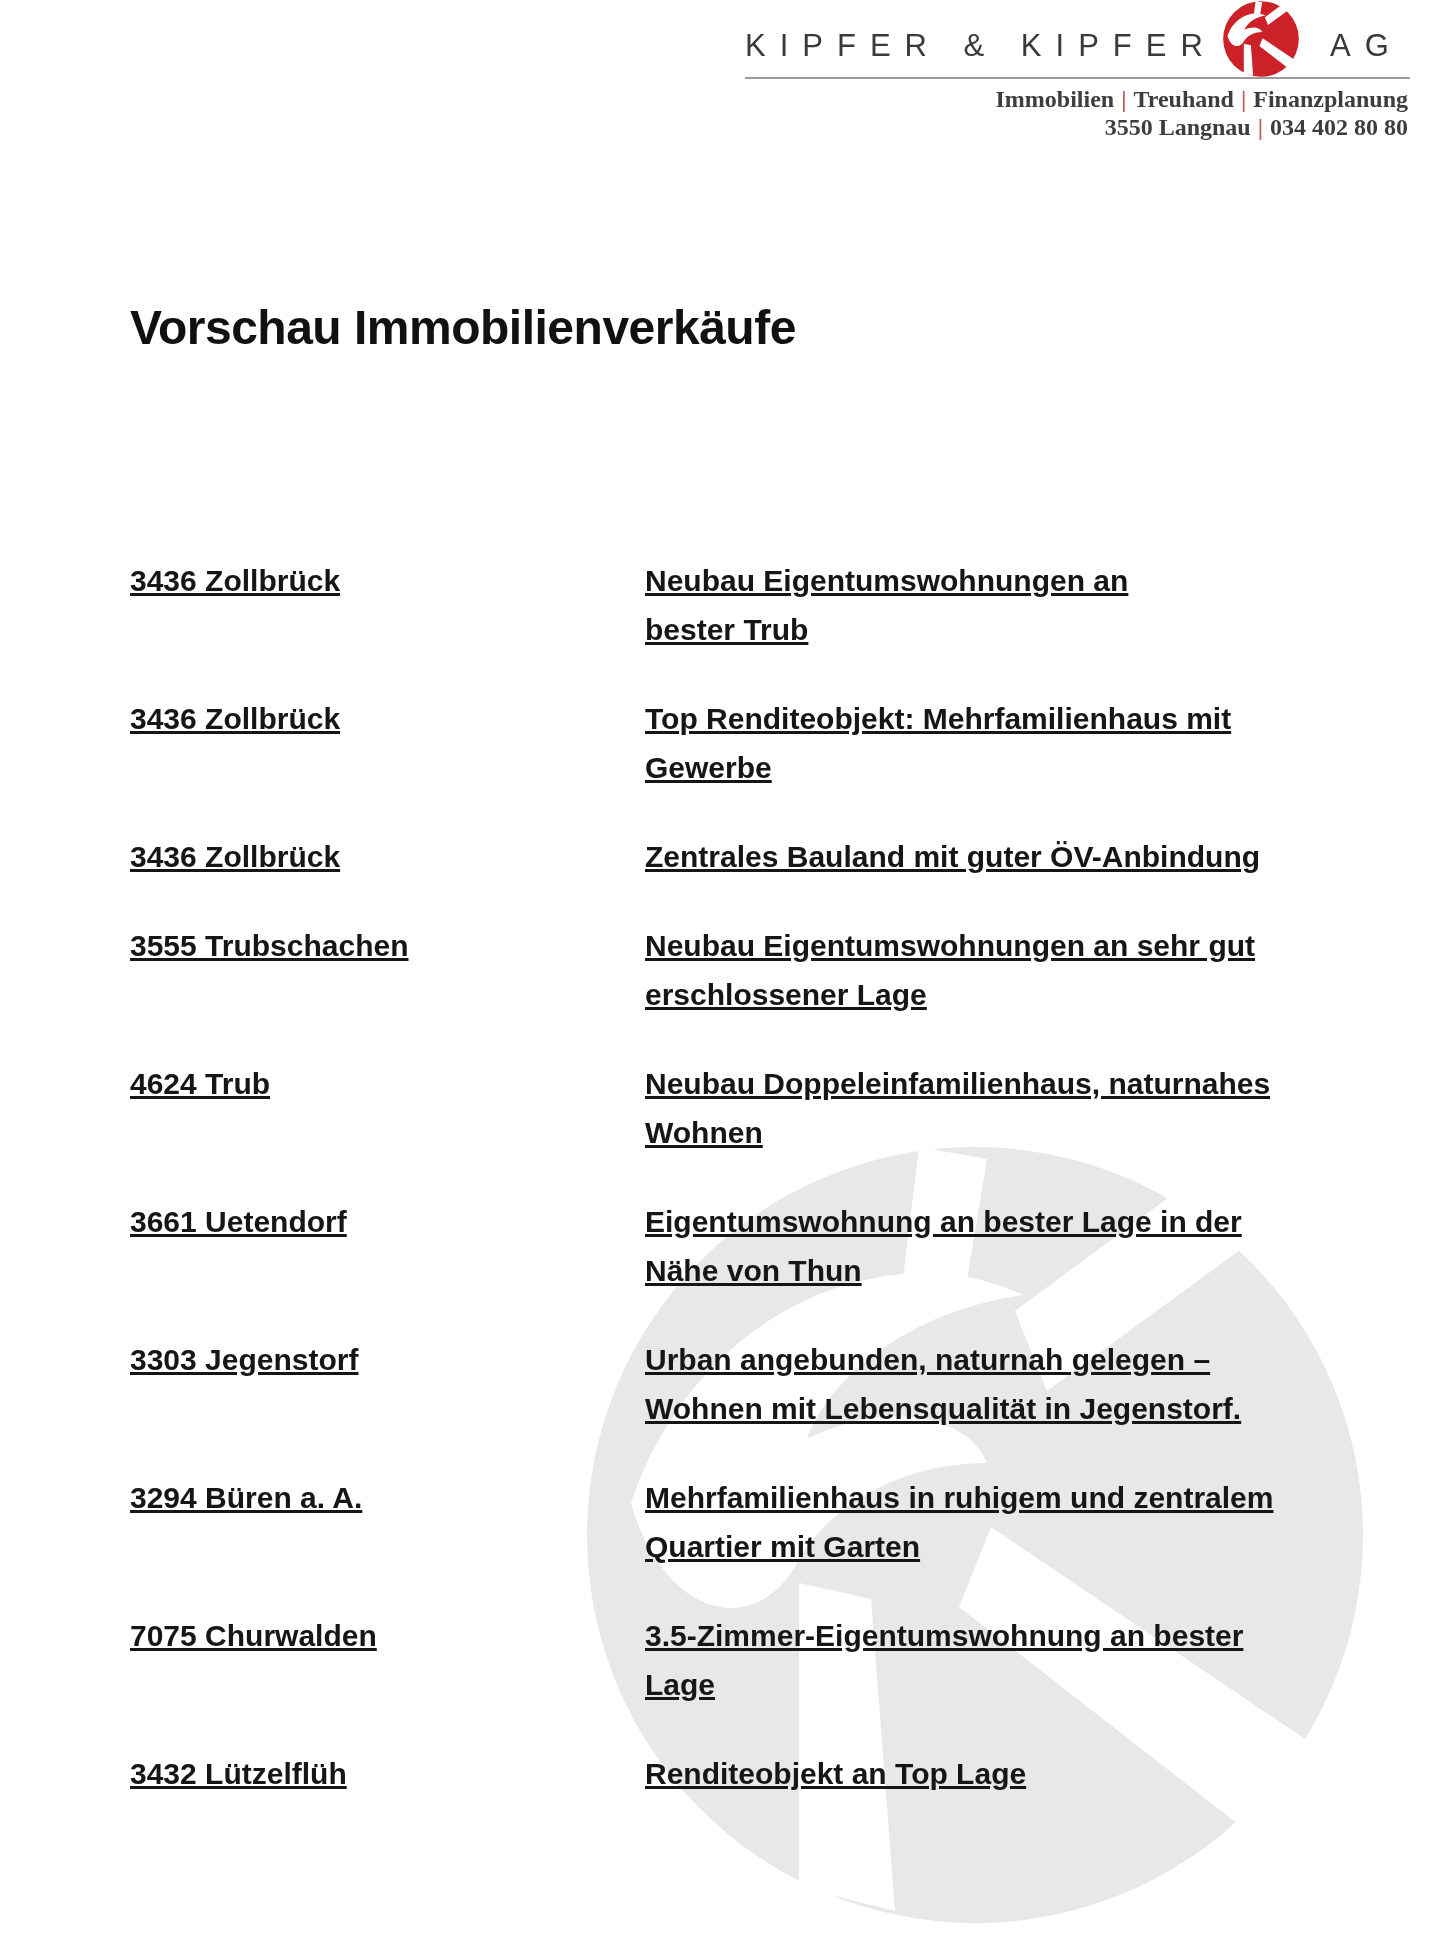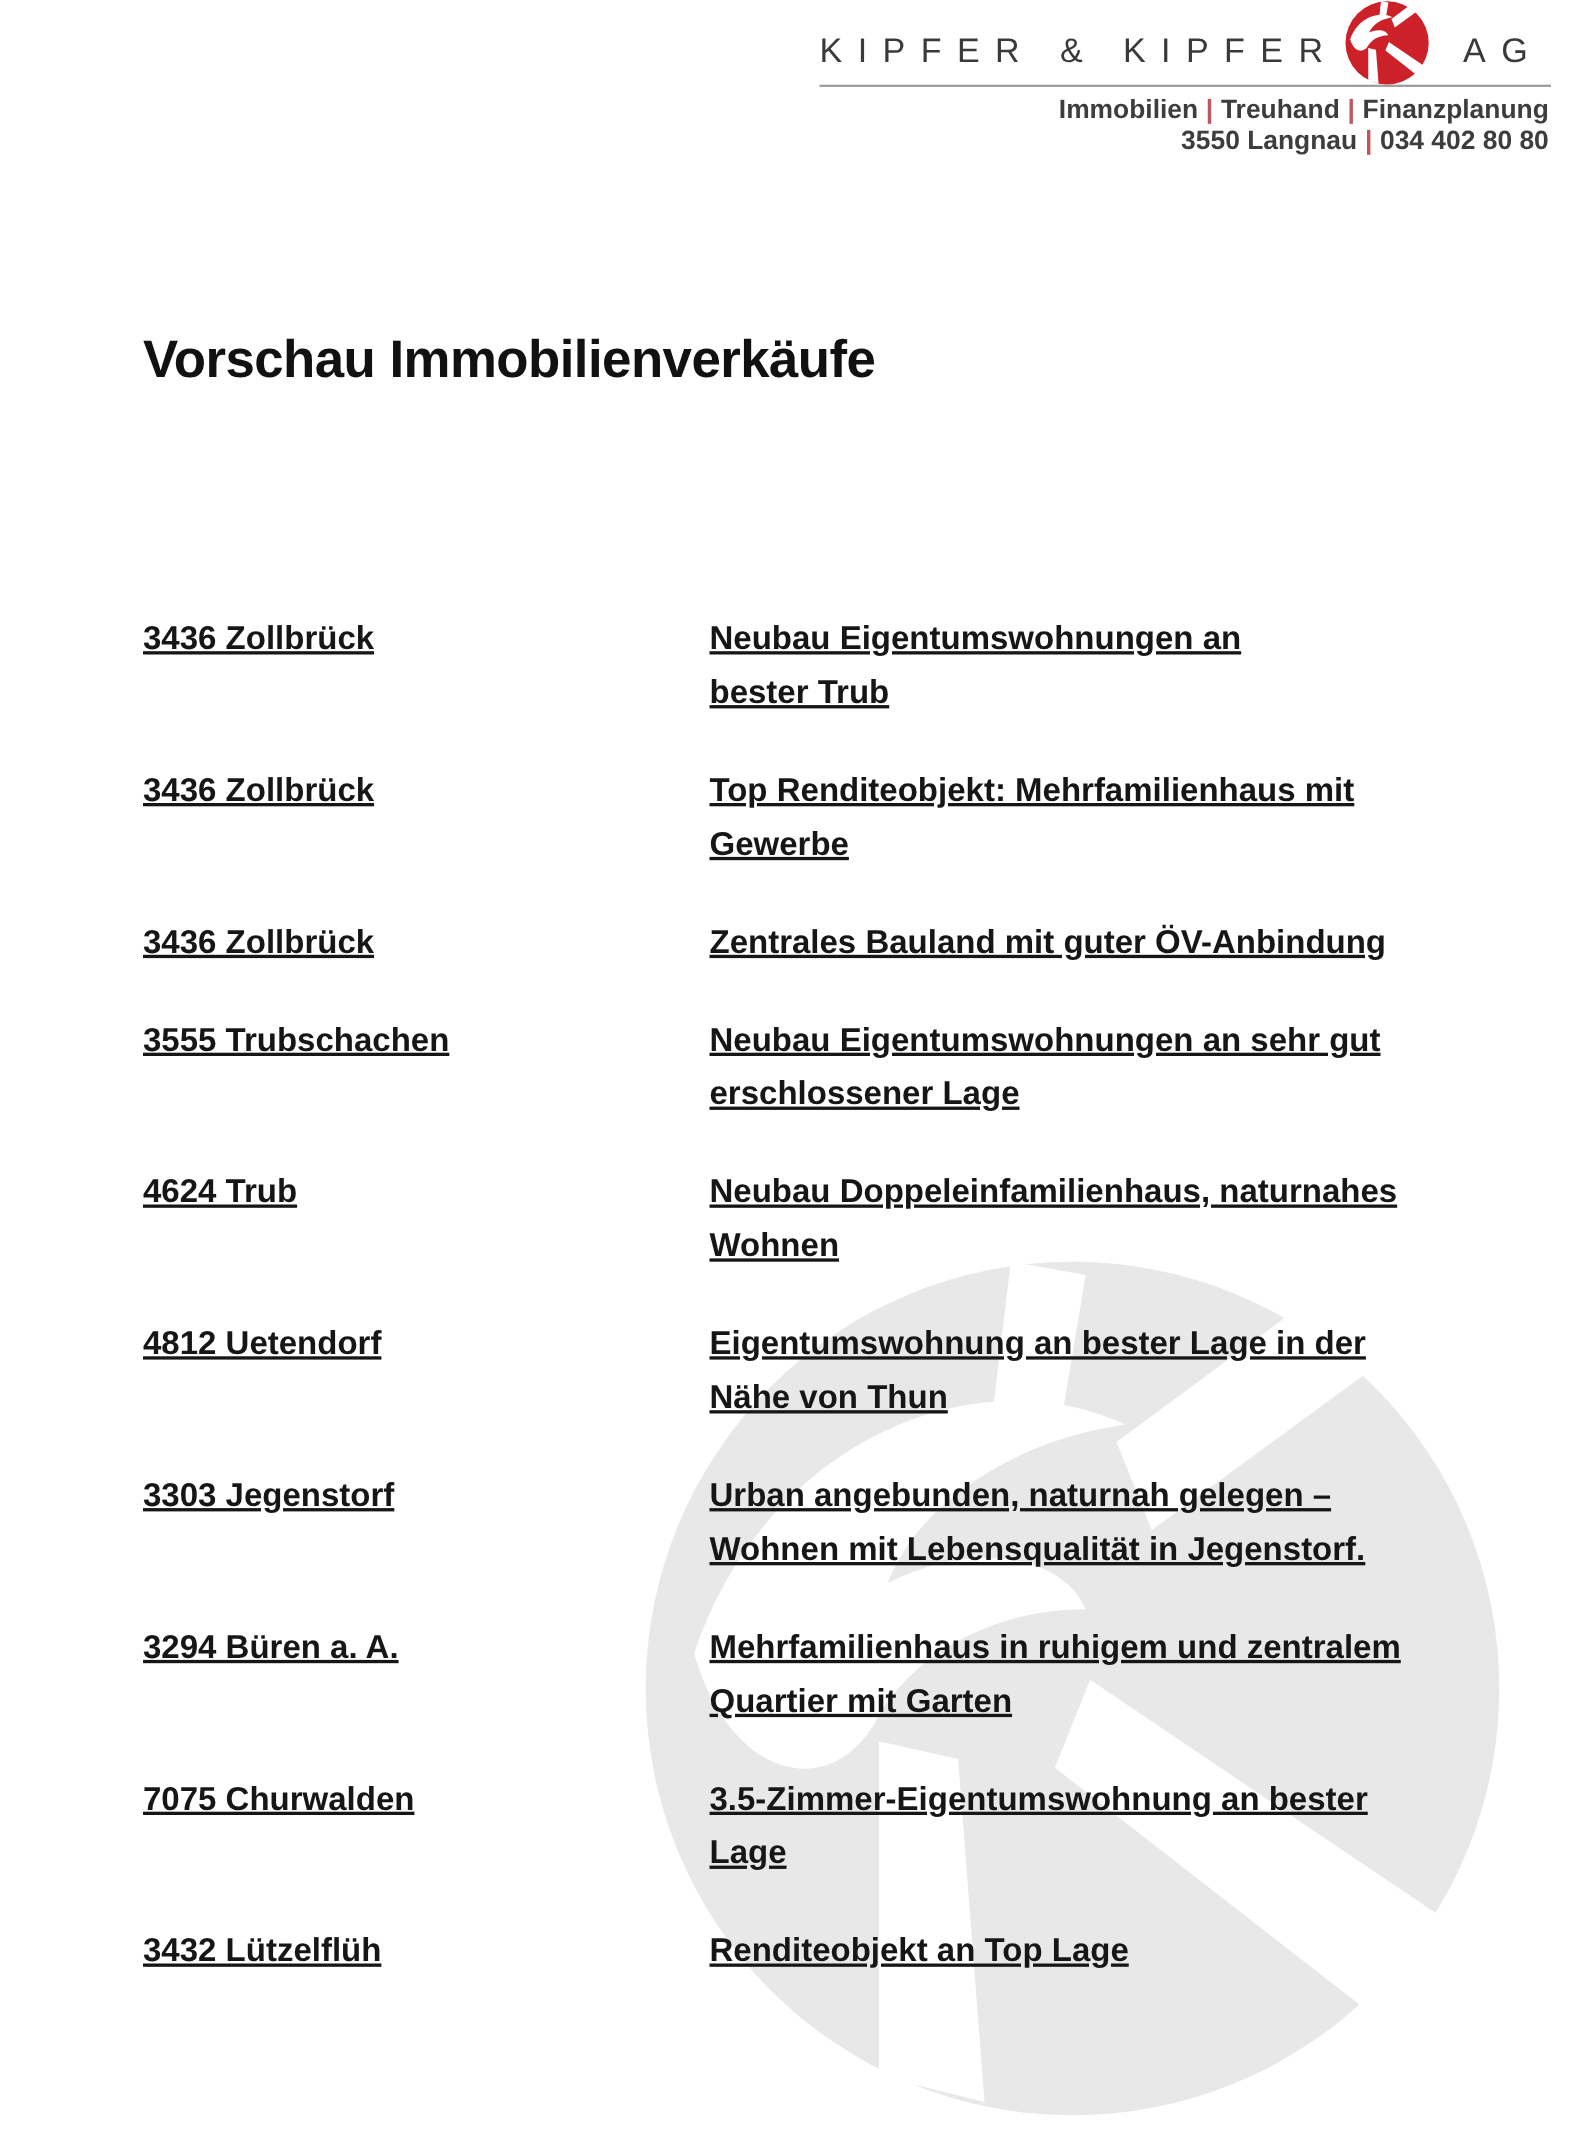--- a/index.html
+++ b/index.html
@@ -42,21 +42,21 @@
   }
   .logo-rule{
     position:absolute;left:15px;top:77px;width:665px;height:2px;
     background:var(--rule-gray);
   }
   .logo-mark{
     position:absolute;left:492px;top:0;width:78px;height:78px;z-index:3;
   }
   .tagline,.addressline{
     position:absolute;right:2px;text-align:left;white-space:nowrap;
-    font-size:24px;font-weight:700;color:var(--tagline-text);line-height:27px;
+    font-size:24px;font-weight:700;color:var(--tagline-text);line-height:27px;font-family:Liberation Serif, serif;
   }
   .tagline{top:86px;}
   .addressline{top:114px;}
   .pipe{color:var(--tagline-red);margin:0 7px;font-weight:700;}
 
   
   .page-title{
     position:absolute;left:130px;top:300px;z-index:1;
     font-size:48px;font-weight:700;color:#111;letter-spacing:-0.5px;
   }
@@ -130,21 +130,21 @@
 erschlossener Lage</div>
     </div>
 
     <div class="listing-row">
       <div class="loc">4624 Trub</div>
       <div class="desc">Neubau Doppeleinfamilienhaus, naturnahes
 Wohnen</div>
     </div>
 
     <div class="listing-row">
-      <div class="loc">4812 Uetendorf</div>
+      <div class="loc">3661 Uetendorf</div>
       <div class="desc">Eigentumswohnung an bester Lage in der
 Nähe von Thun</div>
     </div>
 
     <div class="listing-row">
       <div class="loc">3303 Jegenstorf</div>
       <div class="desc">Urban angebunden, naturnah gelegen –
 Wohnen mit Lebensqualität in Jegenstorf.</div>
     </div>
 

